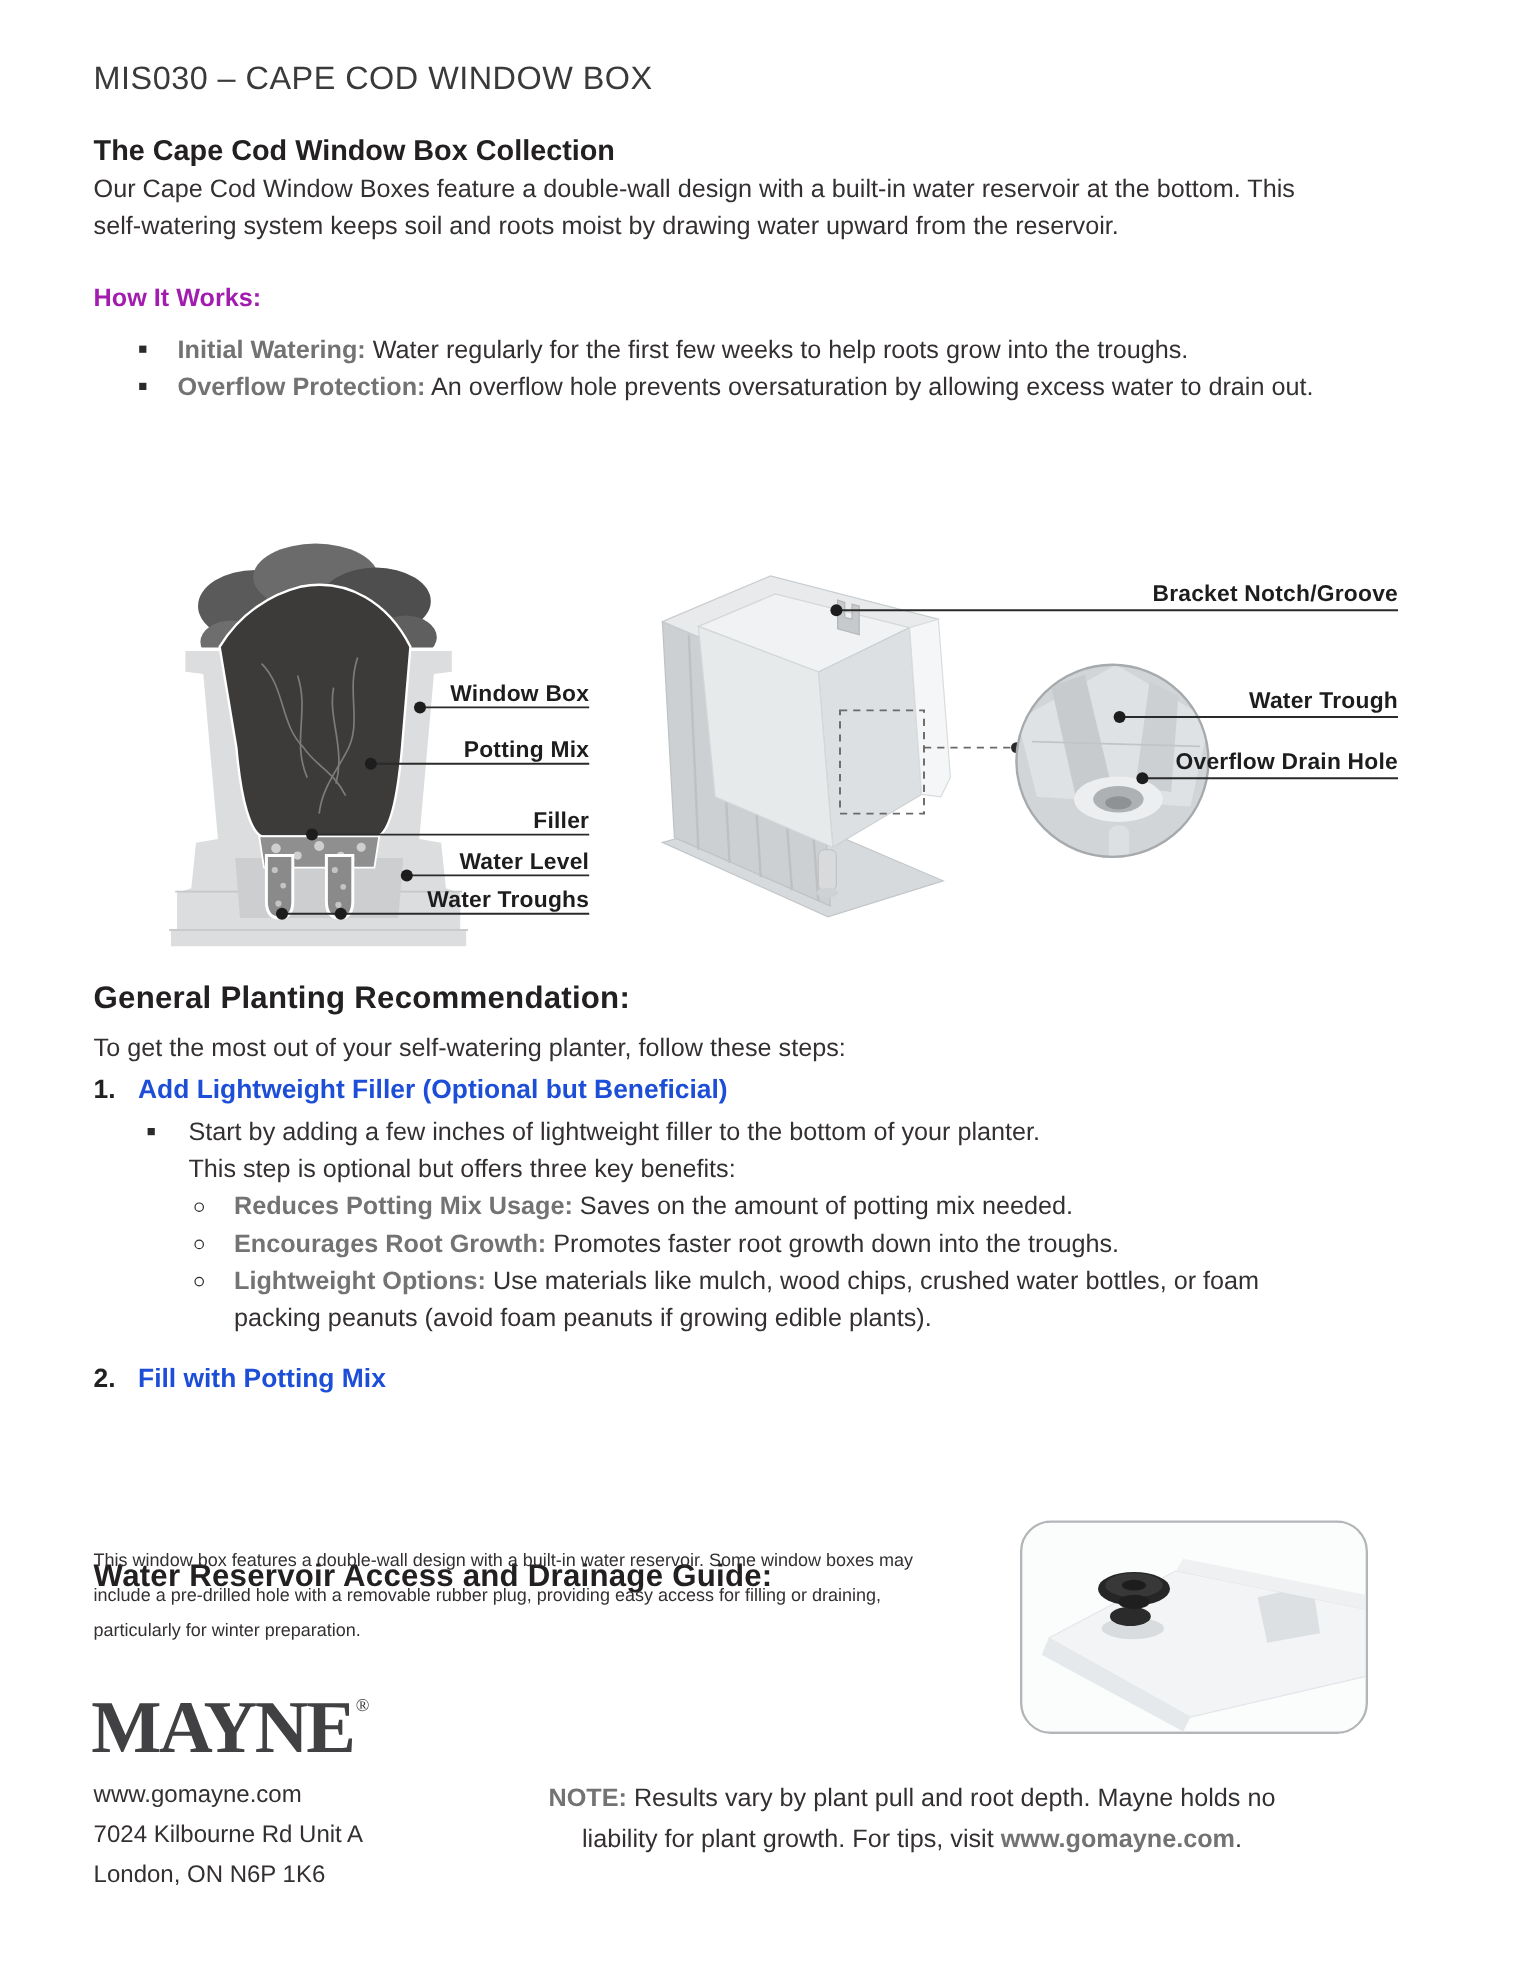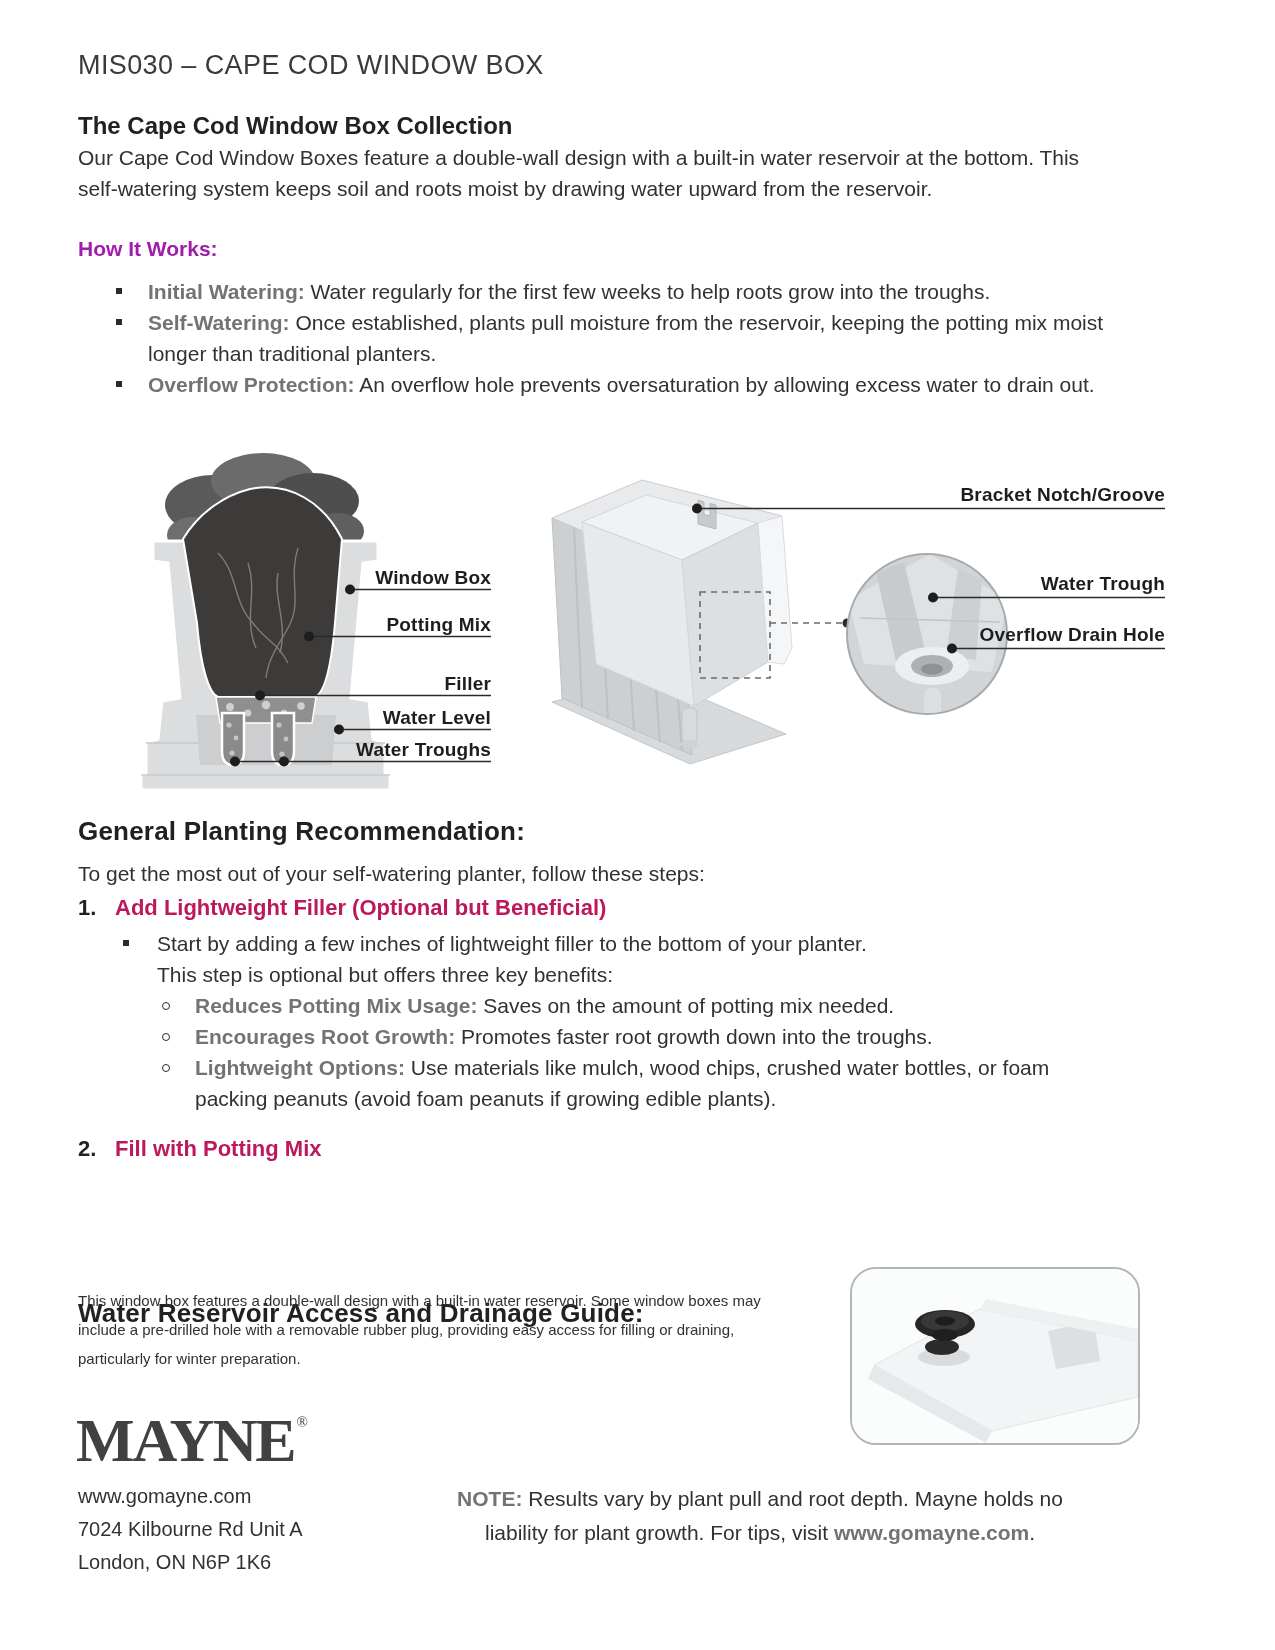--- a/index.html
+++ b/index.html
@@ -12,21 +12,21 @@
   .h-md{font-size:24px;font-weight:bold;color:#232021;}
   .h-sm{font-size:21px;font-weight:bold;color:#a21caf;}
   .body-txt{font-size:21px;line-height:31px;color:#343031;}
   .body-tight{font-size:15px;line-height:29px;color:#343031;}
   b{color:#737373;}
 
   .li{position:relative;font-size:21px;line-height:31px;color:#343031;}
   .sq{position:absolute;top:12px;width:6px;height:6px;background:#2a2a2a;}
   .ring{position:absolute;top:12px;width:6px;height:6px;border:1.5px solid #2a2a2a;border-radius:50%;background:transparent;}
 
-  .step-title{font-size:22px;font-weight:bold;color:#be185d;}
+  .step-title{font-size:22px;font-weight:bold;color:#1d4ed8;}
   .step-num{display:inline-block;width:37px;font-size:22px;font-weight:bold;color:#232021;}
 
   svg text.callout{font-family:"Liberation Sans", sans-serif;font-weight:bold;font-size:19px;fill:#1d1d1d;letter-spacing:0.2px;}
 
   .photo-card{position:absolute;left:850px;top:1267px;width:290px;height:178px;border:2px solid #b3b6b8;
               border-radius:26px;overflow:hidden;background:#fcfdfd;box-sizing:border-box;}
 
   .logo{font-family:"Liberation Serif", serif;font-weight:bold;font-size:62px;color:#414143;
         letter-spacing:-2px;line-height:60px;}
   .logo .reg{font-size:15px;font-weight:normal;vertical-align:34px;letter-spacing:0;margin-left:2px;}
@@ -41,24 +41,20 @@
   <div class="abs doc-title" style="left:78px;top:50px;">MIS030 – CAPE COD WINDOW BOX</div>
 
   <div class="abs h-md" style="left:78px;top:112px;">The Cape Cod Window Box Collection</div>
   <div class="abs body-txt" style="left:78px;top:142px;width:1040px;">Our Cape Cod Window Boxes feature a double-wall design with a built-in water reservoir at the bottom. This self-watering system keeps soil and roots moist by drawing water upward from the reservoir.</div>
 
   <div class="abs h-sm" style="left:78px;top:237px;">How It Works:</div>
   <div class="abs" style="left:78px;top:276px;width:1040px;">
     <div class="li" style="padding-left:70px;">
       <span class="sq" style="left:38px;"></span>
       <b>Initial Watering:</b><span> Water regularly for the first few weeks to help roots grow into the troughs.</span>
-    </div>
-    <div class="li" style="padding-left:70px;">
-      <span class="sq" style="left:38px;"></span>
-      <b>Self-Watering:</b><span> Once established, plants pull moisture from the reservoir, keeping the potting mix moist longer than traditional planters.</span>
     </div>
     <div class="li" style="padding-left:70px;">
       <span class="sq" style="left:38px;"></span>
       <b>Overflow Protection:</b><span> An overflow hole prevents oversaturation by allowing excess water to drain out.</span>
     </div>
   </div>
 
   <svg class="abs" style="left:138px;top:443px;" width="357" height="350" viewBox="0 0 357 350">
 
     <g>

